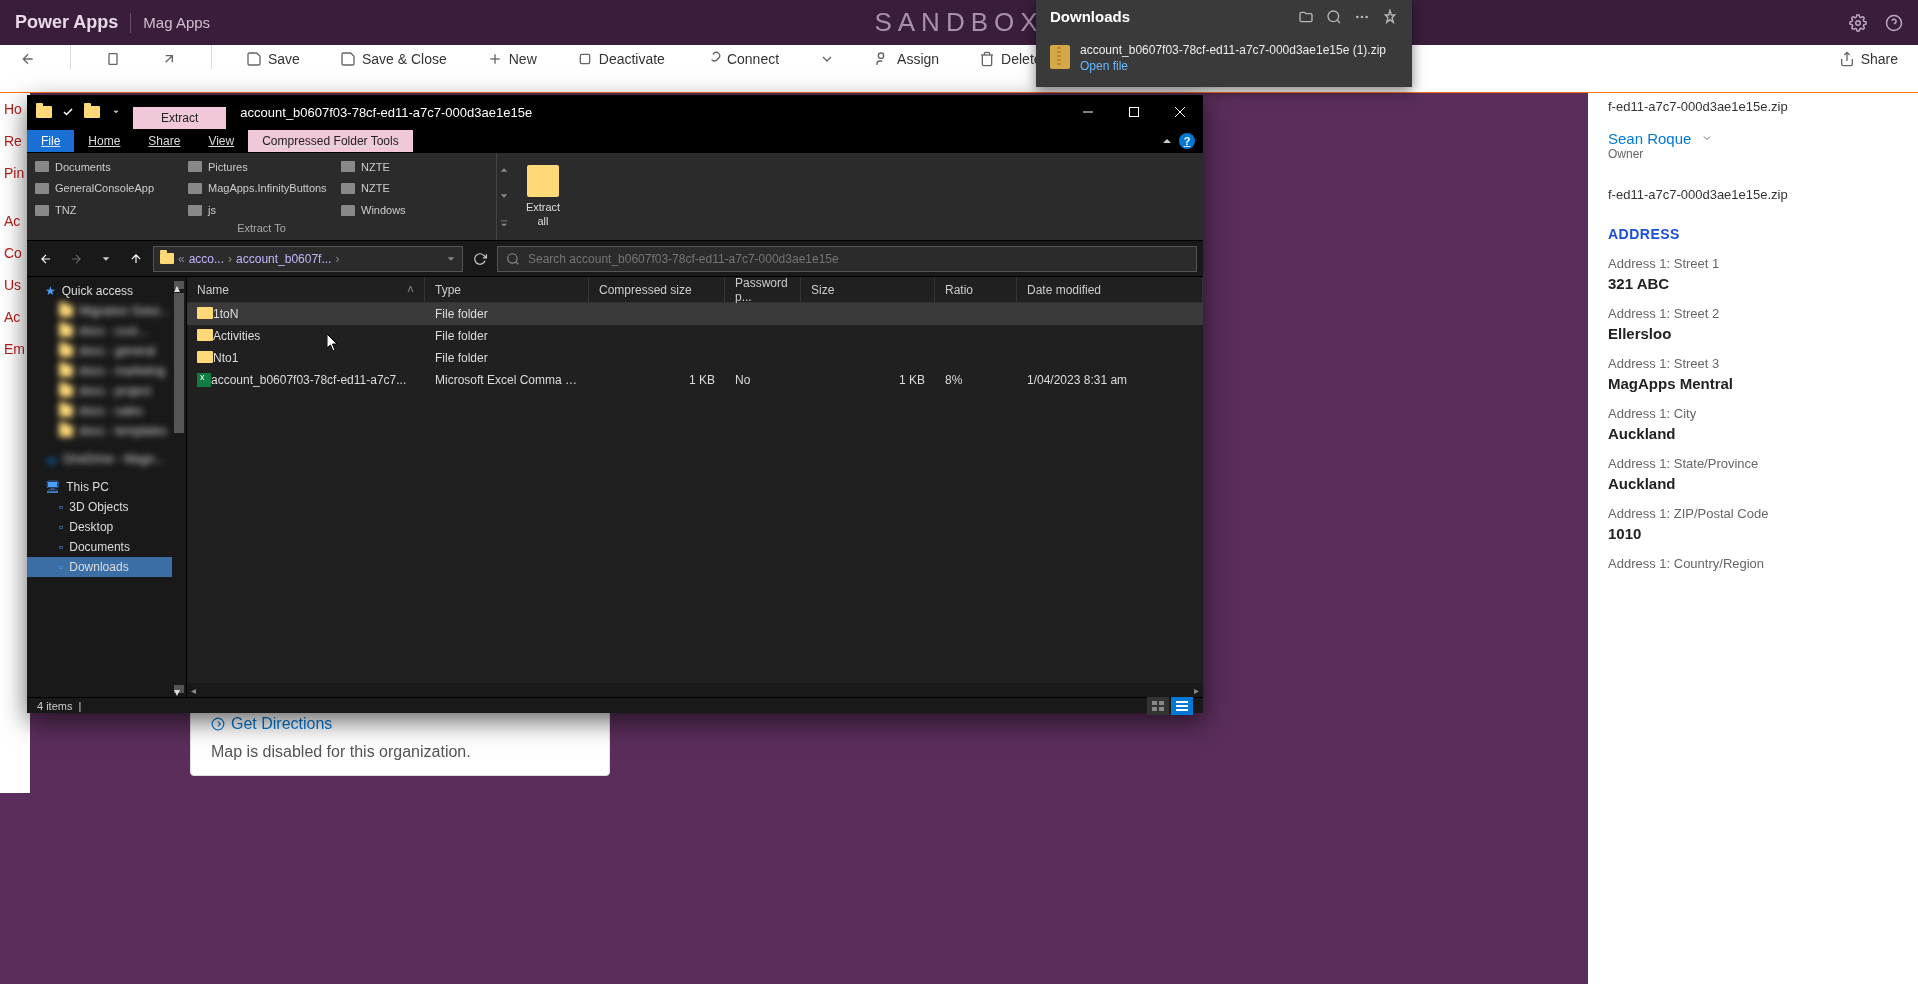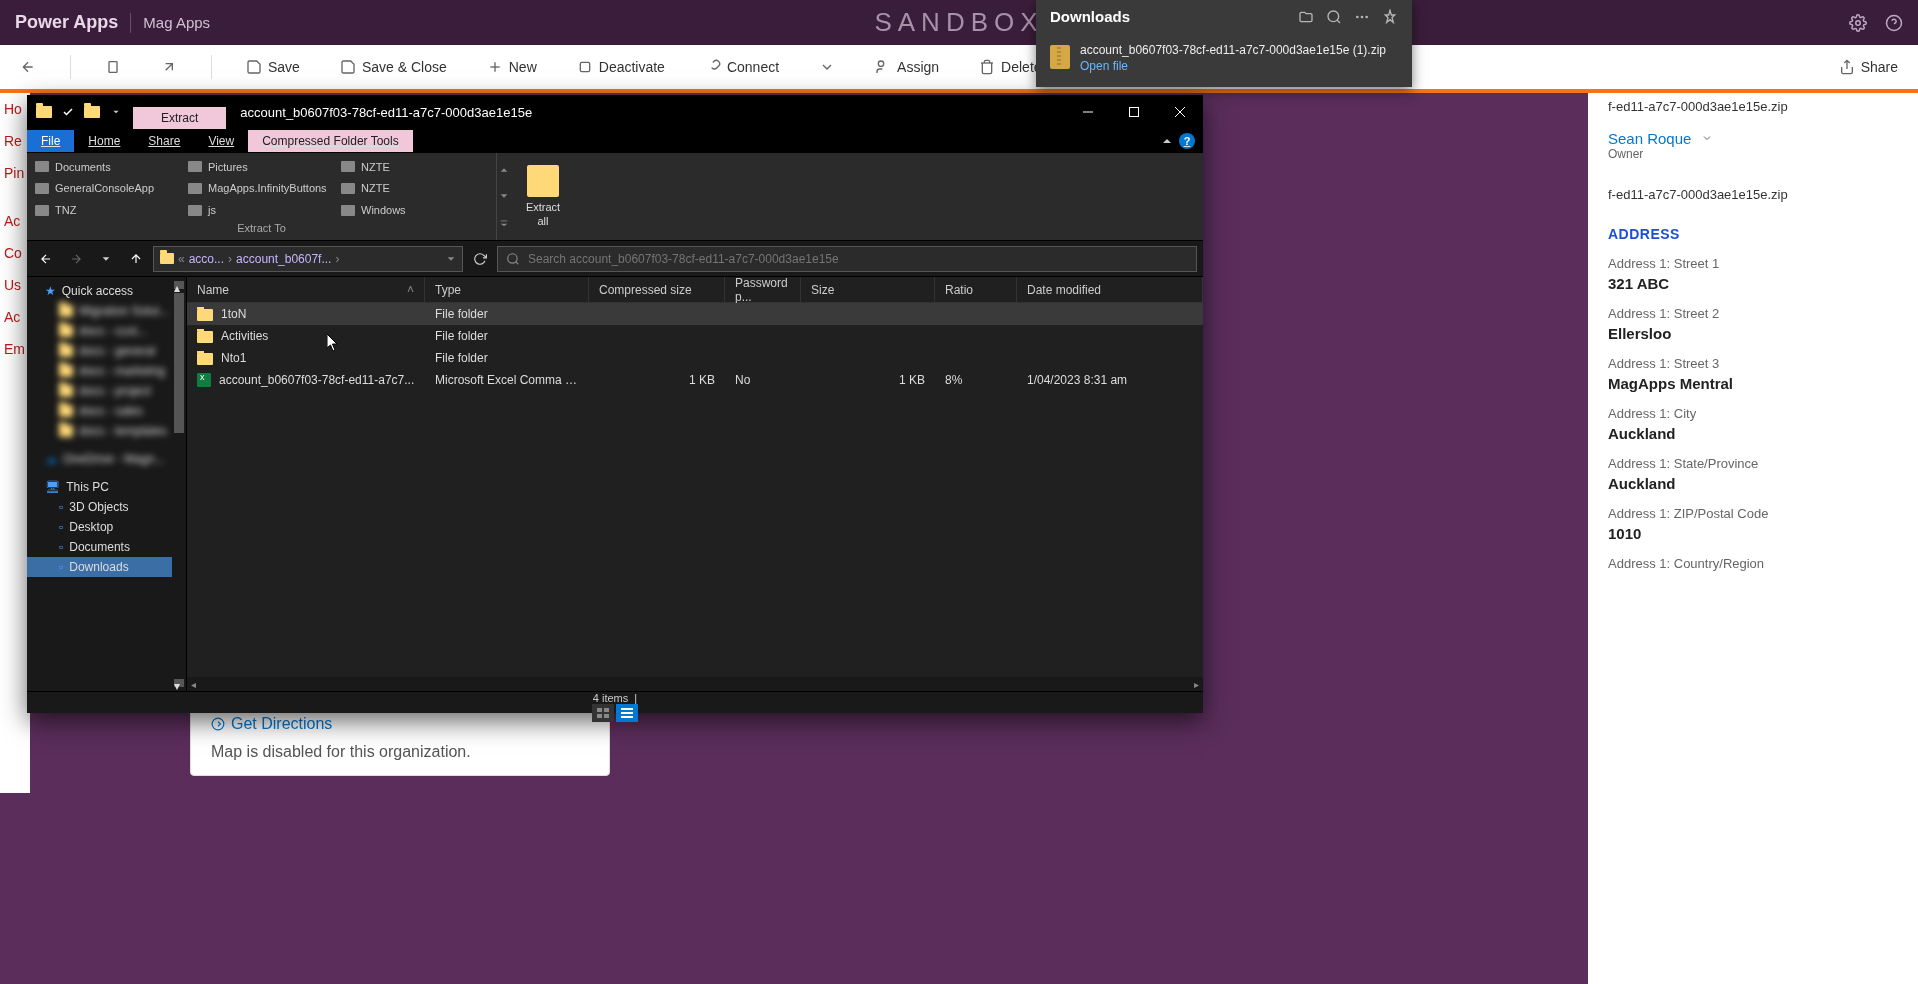--- a/index.html
+++ b/index.html
@@ -8,21 +8,21 @@
 
 .pa-header { height: 45px; background: #3a1d3a; display: flex; align-items: center; padding: 0 15px; color: #d0c0d0; position: relative; }
 .pa-header .logo { font-size: 18px; font-weight: 600; color: #e8d8e8; }
 .pa-header .divider { width: 1px; height: 20px; background: #6a4d6a; margin: 0 12px; }
 .pa-header .app-name { font-size: 15px; }
 .pa-sandbox { position: absolute; left: 50%; transform: translateX(-50%); font-size: 26px; font-weight: 300; letter-spacing: 6px; color: #a890a8; }
 .pa-header .right-icons { margin-left: auto; display: flex; gap: 18px; align-items: center; }
 .pa-icon { width: 18px; height: 18px; display: inline-flex; align-items: center; justify-content: center; color: #c0a8c0; }
 
 
-.pa-toolbar { height: 48px; background: #fff; display: flex; align-items: center; padding: 0 10px; gap: 20px; border-bottom: 4px solid #f97316; }
+.pa-toolbar { height: 48px; background: #fff; display: flex; align-items: flex-start; padding: 0 10px; gap: 20px; border-bottom: 1px solid #f97316; }
 .tb-btn { display: flex; align-items: center; gap: 6px; padding: 6px 10px; font-size: 14px; color: #333; cursor: pointer; }
 .tb-btn svg { width: 16px; height: 16px; }
 .tb-sep { width: 1px; height: 24px; background: #ddd; margin: 0 4px; }
 
 
 .pa-leftnav { position: absolute; left: 0; top: 93px; width: 30px; background: #fff; height: 700px; color: #b91c1c; font-size: 14px; }
 .pa-leftnav div { padding: 8px 4px; white-space: nowrap; overflow: hidden; }
 
 
 .map-card { position: absolute; left: 190px; top: 700px; width: 420px; background: #fff; border: 1px solid #e0e0e0; border-radius: 4px; padding: 14px 20px; color: #555; }
@@ -100,25 +100,25 @@
 .ex-scrollbar { position: absolute; right: 0; top: 0; width: 14px; height: 100%; background: #191919; }
 .ex-scrollbar .thumb { position: absolute; left: 2px; width: 10px; background: #555; }
 
 .ex-files { flex: 1; background: #202020; display: flex; flex-direction: column; position: relative; }
 .ex-cols { height: 26px; display: flex; border-bottom: 1px solid #333; font-size: 12px; color: #ccc; }
 .ex-cols .col { padding: 4px 10px; border-right: 1px solid #333; display: flex; align-items: center; }
 .ex-rows { flex: 1; overflow: hidden; }
 .ex-row { height: 22px; display: flex; align-items: center; font-size: 12px; color: #ddd; }
 .ex-row.hover { background: #3a3a3a; }
 .ex-row .cell { padding: 0 10px; overflow: hidden; white-space: nowrap; text-overflow: ellipsis; }
-.ex-row .name-cell { display: flex; align-items: flex-end; gap: 8px; }
+.ex-row .name-cell { display: flex; align-items: flex-start; }
 .xl-ic { width: 14px; height: 14px; background: #107c41; border-radius: 1px; position: relative; }
 .xl-ic::after { content: 'x'; position: absolute; color: #fff; font-size: 9px; left: 3px; top: -1px; }
 
-.ex-status { height: 22px; background: #191919; display: flex; align-items: center; padding: 0 10px; font-size: 11px; color: #ccc; justify-content: space-between; border-top: 1px solid #000; flex-direction: column; }
+.ex-status { height: 16px; background: #191919; display: flex; align-items: center; padding: 0 10px; font-size: 11px; color: #ccc; justify-content: space-between; border-top: 1px solid #000; }
 .ex-status .views { display: flex; gap: 2px; }
 .ex-status .vbtn { width: 22px; height: 18px; background: #333; display: flex; align-items: center; justify-content: center; cursor: pointer; }
 .ex-status .vbtn.active { background: #0078d4; }
 
 .cursor { position: absolute; left: 327px; top: 334px; z-index: 300; width: 12px; height: 18px; }
 
 
 .cw-name { width: 238px; }
 .cw-type { width: 164px; }
 .cw-comp { width: 136px; text-align: right; }

